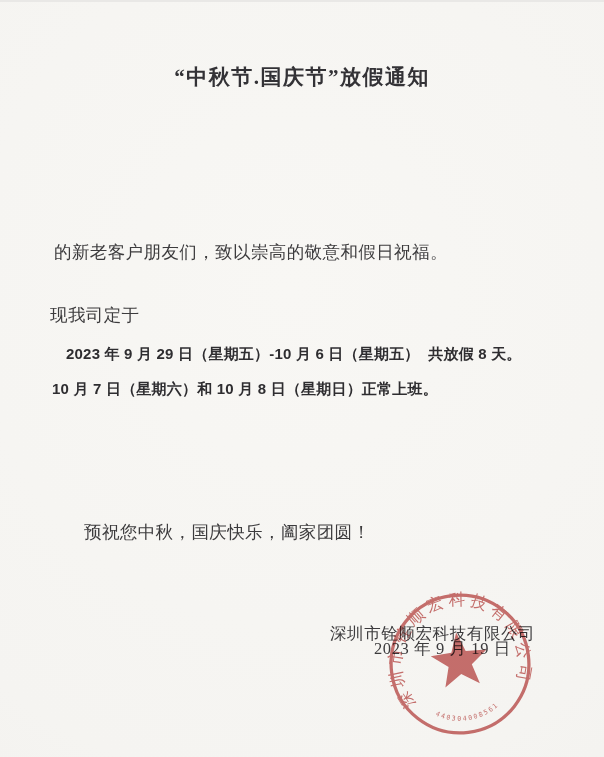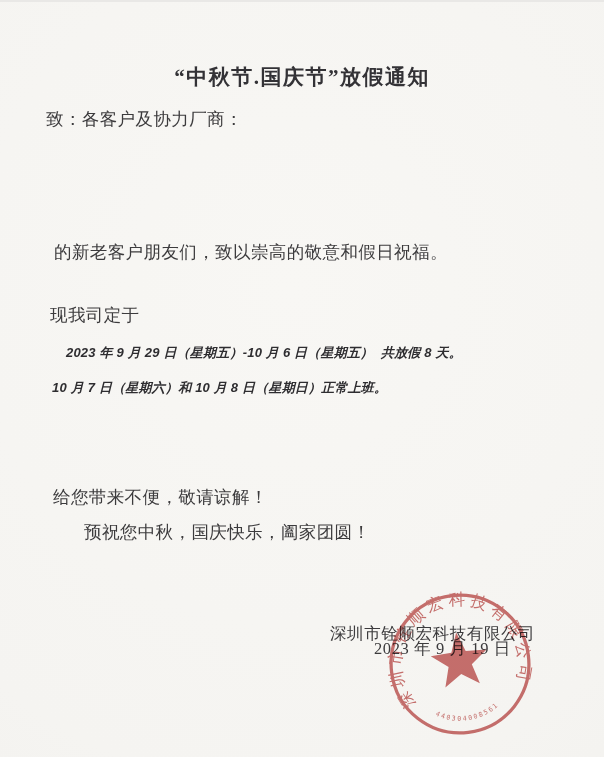--- a/index.html
+++ b/index.html
@@ -27,24 +27,23 @@
     top:47px;left:0;width:100%;
     text-align:center;
     font-size:21px;
     font-weight:600;
     letter-spacing:1.5px;
     color:#333236;
   }
   .bold-line{
     font-family:"Liberation Sans","DejaVu Sans",sans-serif;
     font-weight:700;
-    font-size:13px;
+    font-size:15px;
     letter-spacing:0.2px;
     color:#2e2d30;
-    font-style:italic;
   }
   .sig{
     position:absolute;
     font-size:16.5px;
     letter-spacing:0.6px;
     color:#3c3b3d;
     white-space:pre;
   }
   .seal{
     position:absolute;
@@ -55,30 +54,28 @@
     mix-blend-mode:multiply;
   }
 </style>
 </head>
 <body>
 
 <div class="paper">
 
   <h1 class="title">“中秋节.国庆节”放假通知</h1>
 
-  <div class="line" style="top:107px;left:46px;">致：各客户及协力厂商：</div>
 
   <div class="line" style="top:303px;left:50px;">现我司定于</div>
 
   <div class="line" style="top:240px;left:54px;">的新老客户朋友们，致以崇高的敬意和假日祝福。</div>
 
   <div class="line bold-line" style="top:343px;left:66px;">2023 年 9 月 29 日（星期五）-10 月 6 日（星期五）  共放假 8 天。</div>
   <div class="line bold-line" style="top:378px;left:52px;">10 月 7 日（星期六）和 10 月 8 日（星期日）正常上班。</div>
 
-  <div class="line" style="top:485px;left:53px;">给您带来不便，敬请谅解！</div>
 
   <div class="line" style="top:520px;left:84px;">预祝您中秋，国庆快乐，阖家团圆！</div>
 
   <div class="sig" style="top:621px;left:330px;">深圳市铨顺宏科技有限公司</div>
   <div class="sig" style="top:636px;left:374px;">2023 年 9 月 19 日</div>
 
   <svg class="seal" viewBox="0 0 150 150" aria-hidden="true">
     <defs>
       <path id="seal-arc-top" d="M 30.8 106 A 54 54 0 1 1 119.2 106" fill="none"></path>
       <path id="seal-arc-bottom" d="M 45.2 117.6 A 52 52 0 0 0 104.8 117.6" fill="none"></path>

